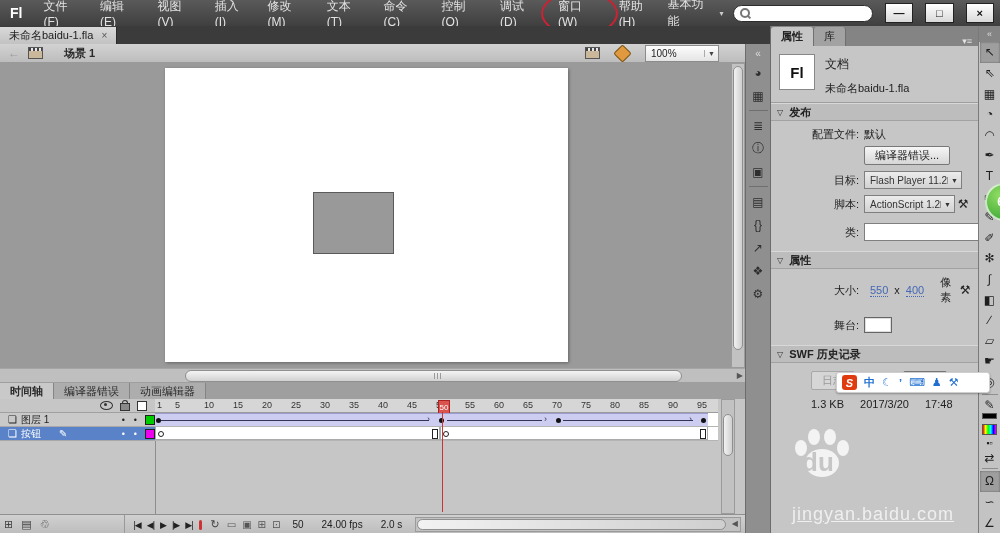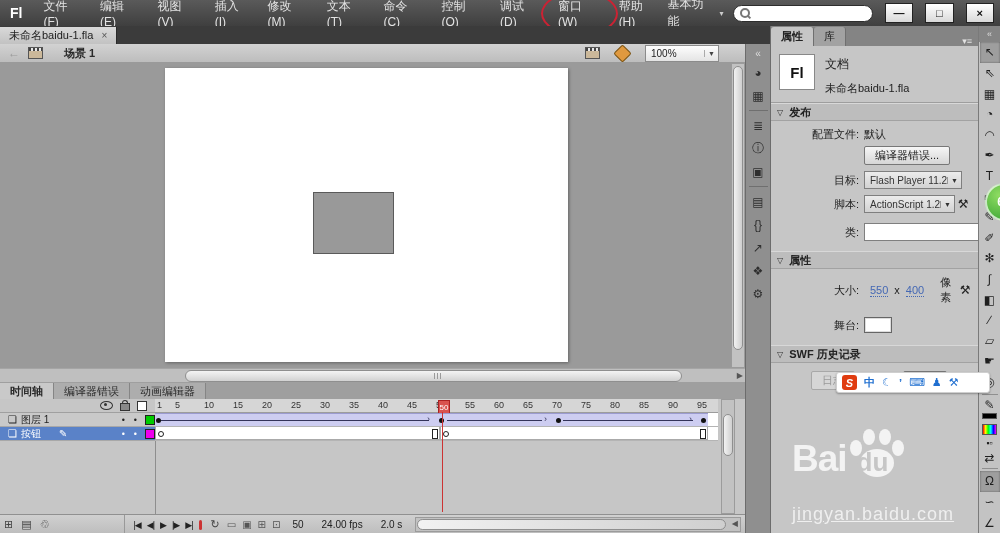--- a/index.html
+++ b/index.html
@@ -436,20 +436,26 @@
 
   <div class="sec-head" style="margin-top:12px">
     <span class="tri">▽</span>
     <span>SWF 历史记录</span>
   </div>
   <div class="prow" style="margin-top:8px">
     <span style="width:40px"></span>
     <button class="btn disabled">日志</button>
     <span style="width:48px"></span>
     <button class="btn">清除</button>
+  </div>
+  <div class="prow" style="margin-top:8px;font-size:11px;gap:16px">
+    <span style="width:24px"></span>
+    <span>1.3 KB</span>
+    <span>2017/3/20</span>
+    <span>17:48</span>
   </div>
 </div>
 
 <div id="tools" class="abs">
   <div id="tools-head">«</div>
   <span class="tool active">↖</span>
   <span class="tool">⇖</span>
   <span class="tool">▦</span>
   <span class="tool">◔</span>
   <span class="tool">◠</span>
@@ -484,21 +490,20 @@
   <span class="sg-ic">’</span>
   <span class="sg-ic">⌨</span>
   <span class="sg-ic">♟</span>
   <span class="sg-ic">⚒</span>
 </div>
 
 <div id="green-badge" class="abs">60</div>
 
 <div id="watermark" class="abs">
   <div id="wm-row">
-    <span id="wm-bai">Bai</span>
     <span id="wm-paw">
       <svg width="56" height="52" viewBox="0 0 56 52">
         <g fill="rgba(255,255,255,0.78)">
           <ellipse cx="28" cy="35" rx="17" ry="14"></ellipse>
           <ellipse cx="7" cy="20" rx="6" ry="8"></ellipse>
           <ellipse cx="20" cy="9" rx="6" ry="8"></ellipse>
           <ellipse cx="36" cy="9" rx="6" ry="8"></ellipse>
           <ellipse cx="49" cy="20" rx="6" ry="8"></ellipse>
         </g>
       </svg>

